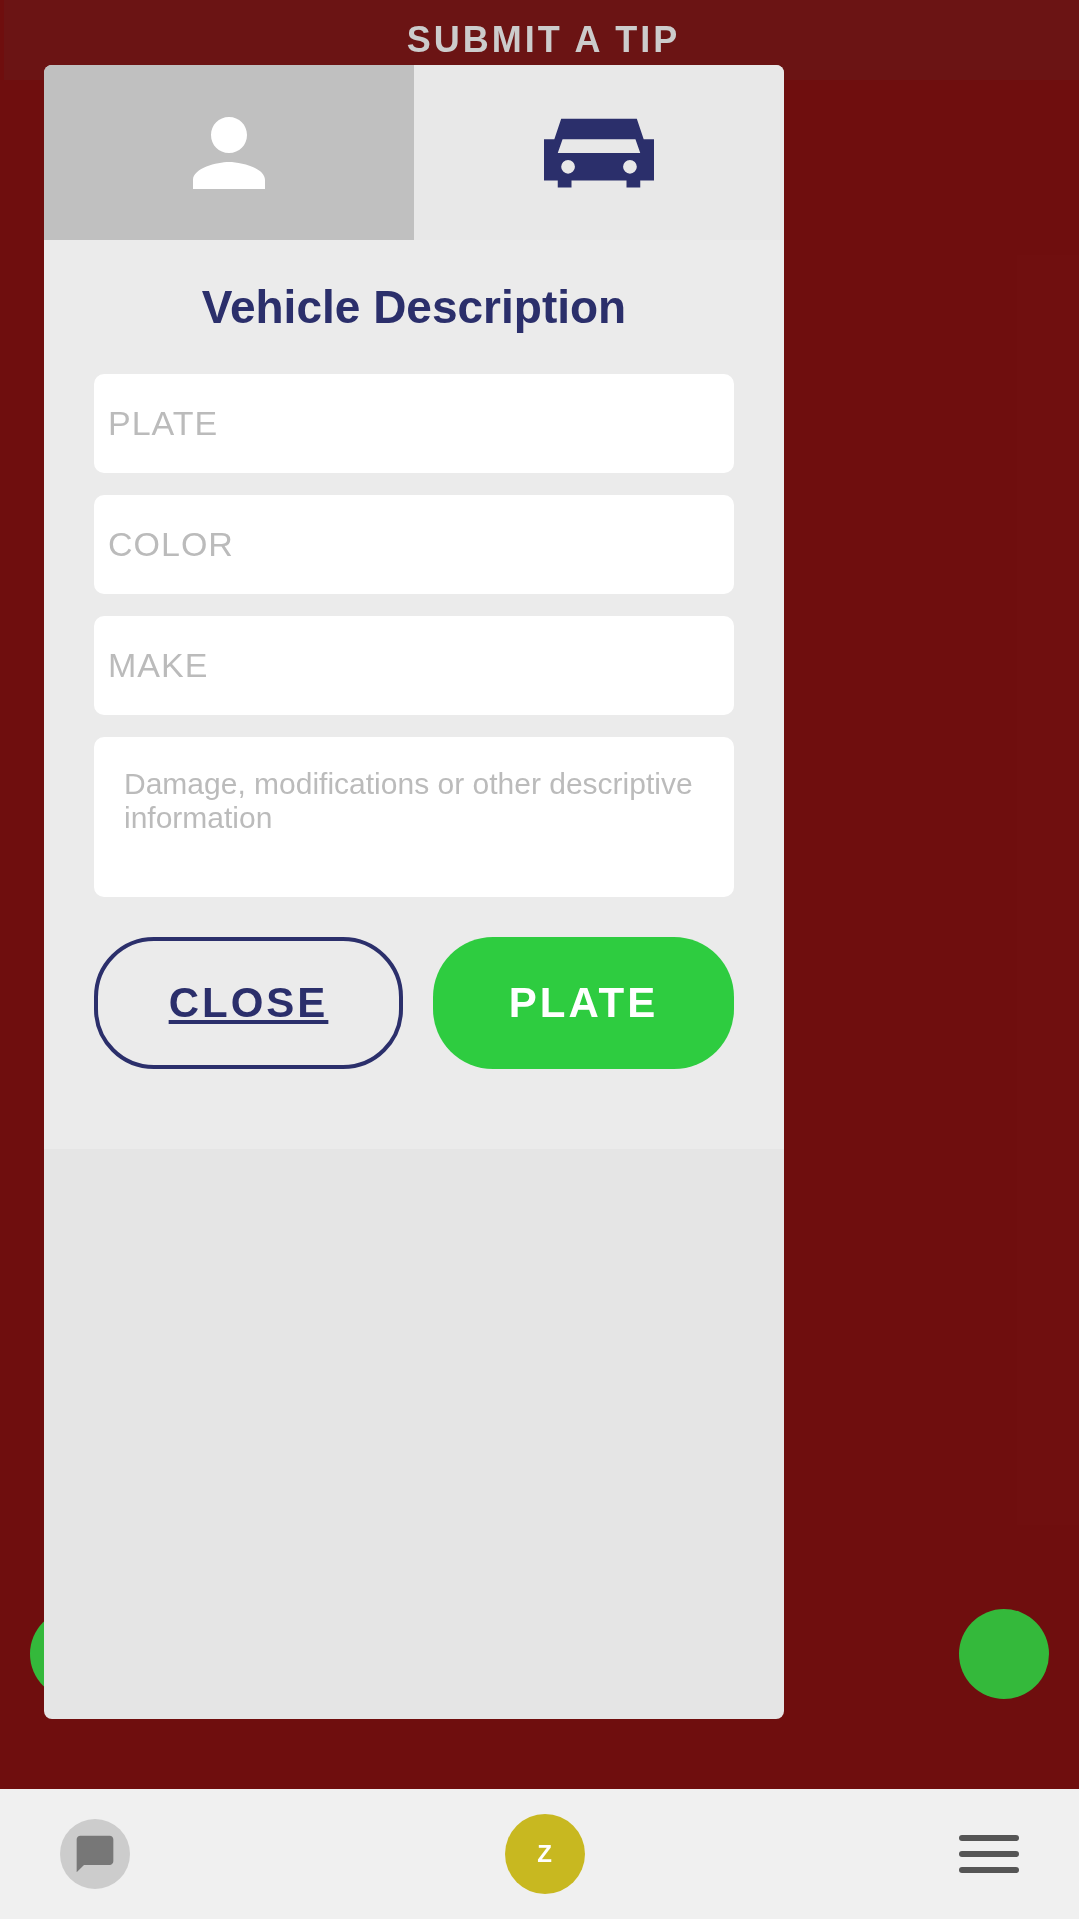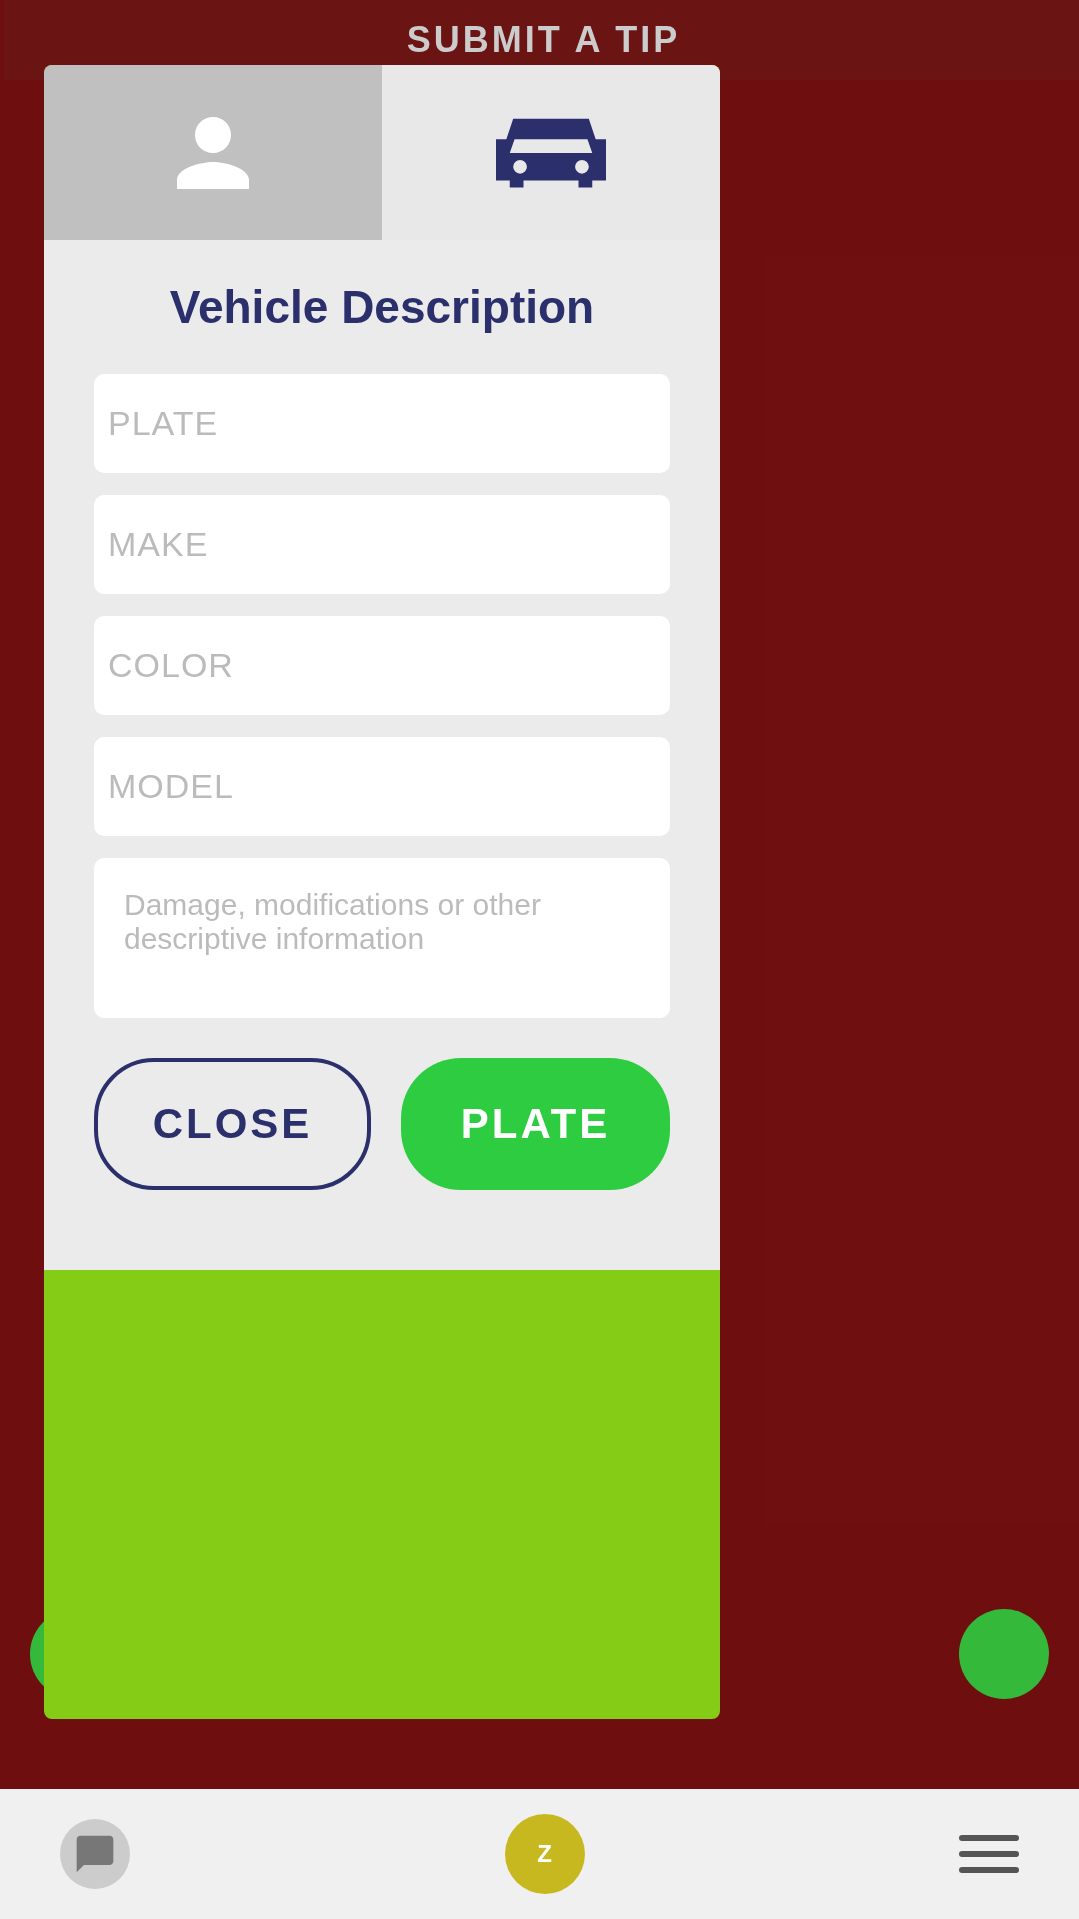--- a/index.html
+++ b/index.html
@@ -118,22 +118,22 @@
       height: 6px;
       background-color: #555;
       border-radius: 3px;
     }
 
     
     .modal {
       position: absolute;
       top: 65px;
       left: 44px;
-      width: 676px;
-      background-color: #84cc16;
+      width: 740px;
+      background-color: #e5e5e5;
       border-radius: 8px;
       overflow: hidden;
       bottom: 200px;
     }
 
     
     .tab-bar {
       display: flex;
       height: 175px;
     }
@@ -220,20 +220,21 @@
       flex: 1;
       padding: 38px 20px;
       background-color: transparent;
       border: 4px solid #2b2f6b;
       border-radius: 60px;
       color: #2b2f6b;
       font-size: 42px;
       font-weight: bold;
       letter-spacing: 3px;
       cursor: pointer;
+      text-decoration: underline;
     }
 
     .btn-save {
       flex: 1;
       padding: 38px 20px;
       background-color: #2ecc40;
       border: none;
       border-radius: 60px;
       color: white;
       font-size: 42px;
@@ -281,25 +282,24 @@
         <path d="M43.5 12l-3-9H7.5l-3 9H0v18h6v3h6v-3h24v3h6v-3h6V12h-4.5zM10.5 27a3 3 0 110-6 3 3 0 010 6zm27 0a3 3 0 110-6 3 3 0 010 6zM6 18l2.1-6h31.8L42 18H6z"></path>
       </svg>
     </div>
   </div>
 
   <div class="modal-content">
     <h2 class="modal-title">Vehicle Description</h2>
 
     <input class="form-field" type="text" placeholder="PLATE" style="">
 
+    <input class="form-field" type="text" placeholder="COLOR" style="">
+
     <input class="form-field" type="text" placeholder="MAKE" style="">
 
-    <input class="form-field" type="text" placeholder="COLOR" style="">
-
-    <input class="form-field" type="text" placeholder="MODEL" style="">
 
     <textarea class="form-textarea" placeholder="Damage, modifications or other descriptive information" style=""></textarea>
 
     <div class="button-row">
       <button class="btn-close">CLOSE</button>
       <button class="btn-save">PLATE</button>
     </div>
   </div>
 </div>
 

